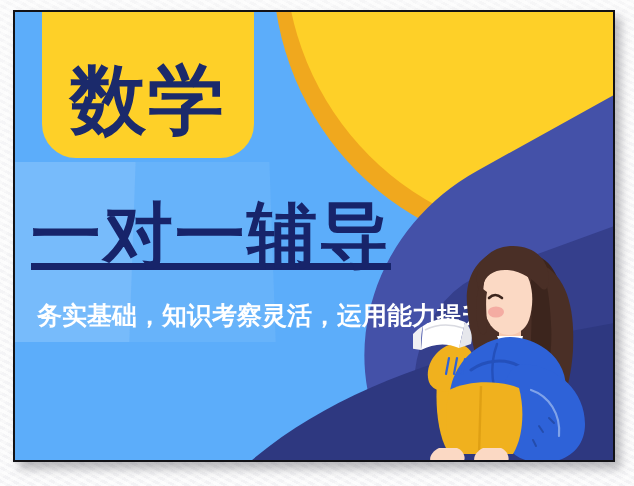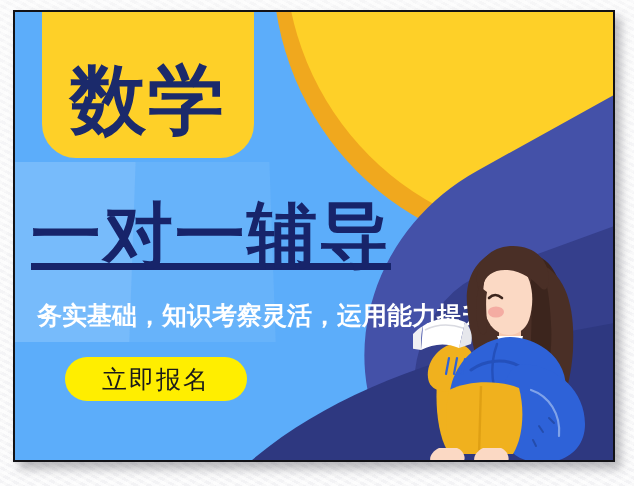--- a/index.html
+++ b/index.html
@@ -266,18 +266,15 @@
 
         <path d="M36 118 l-3 16 M44 118 l-3 16 M52 119 l-3 15" stroke="#2e62d8" stroke-width="2.2" stroke-linecap="round"></path>
 
         <path d="M26 208 C18 212 14 220 20 224 C28 229 44 228 50 222
                  C54 218 50 210 44 208 Z" fill="#fbd9c4"></path>
         <path d="M70 208 C62 212 58 220 64 225 C72 230 88 229 94 223
                  C98 219 94 210 88 208 Z" fill="#fbd9c4"></path>
       </svg>
     </div>
 
-    <button class="layer" id="cta-button">
-      <span id="cta-label">立即报名</span>
-    </button>
 
   </div>
 </div>
 
 </body></html>

